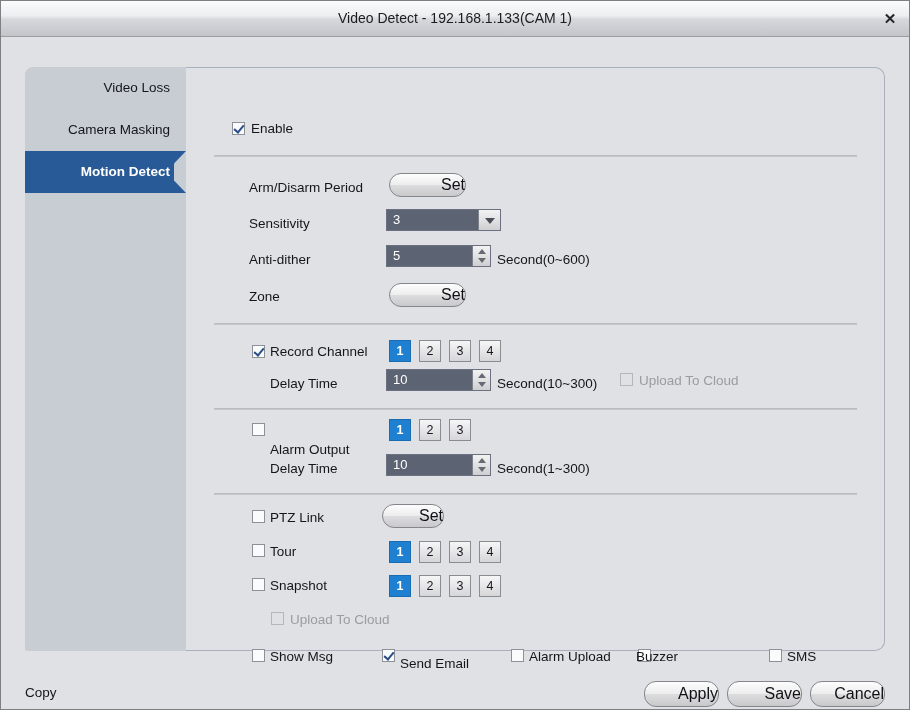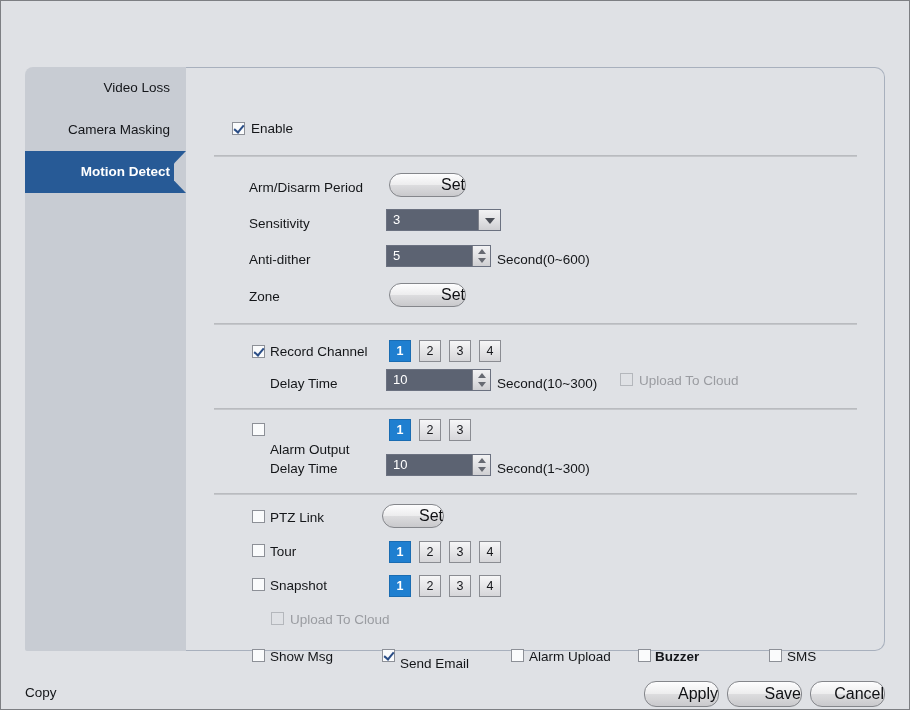--- a/index.html
+++ b/index.html
@@ -252,20 +252,24 @@
     position: absolute;
     left: 0; top: 620px;
     width: 908px; height: 52px;
   }
 </style>
 </head>
 <body>
 
 <div id="window">
 
+  <div id="titlebar">
+    <div class="title-text">Video Detect - 192.168.1.133(CAM 1)</div>
+    <div id="close-btn">✕</div>
+  </div>
 
   <div id="body-area">
 
     <div id="sidebar">
       <div class="side-item" style="top:42px;">
         <span>Camera Masking</span>
       </div>
       <div class="side-item" style="top:0px;">
         <span>Video Loss</span>
       </div>
@@ -360,21 +364,21 @@
       <div class="chk" style="left:66px; top:581px;"></div>
       <div class="lbl" style="left:84px; top:580px;">Show Msg</div>
 
       <div class="chk checked" style="left:196px; top:581px;"></div>
       <div class="lbl" style="left:214px; top:587px;text-align:right;">Send Email</div>
 
       <div class="chk" style="left:325px; top:581px;"></div>
       <div class="lbl" style="left:343px; top:580px;">Alarm Upload</div>
 
       <div class="chk" style="left:452px; top:581px;"></div>
-      <div class="lbl" style="left:469px; top:580px;font-weight:bold;">Buzzer</div>
+      <div class="lbl" style="left:450px; top:580px;">Buzzer</div>
 
       <div class="chk" style="left:583px; top:581px;"></div>
       <div class="lbl" style="left:601px; top:580px;">SMS</div>
 
     </div>
 
     <div id="bottombar">
       <div class="lbl" style="left:24px; top:27px;">Copy</div>
 
       <div class="pillbtn" style="left:643px; top:24px; width:75px; height:26px; line-height:24px;">Apply</div>

